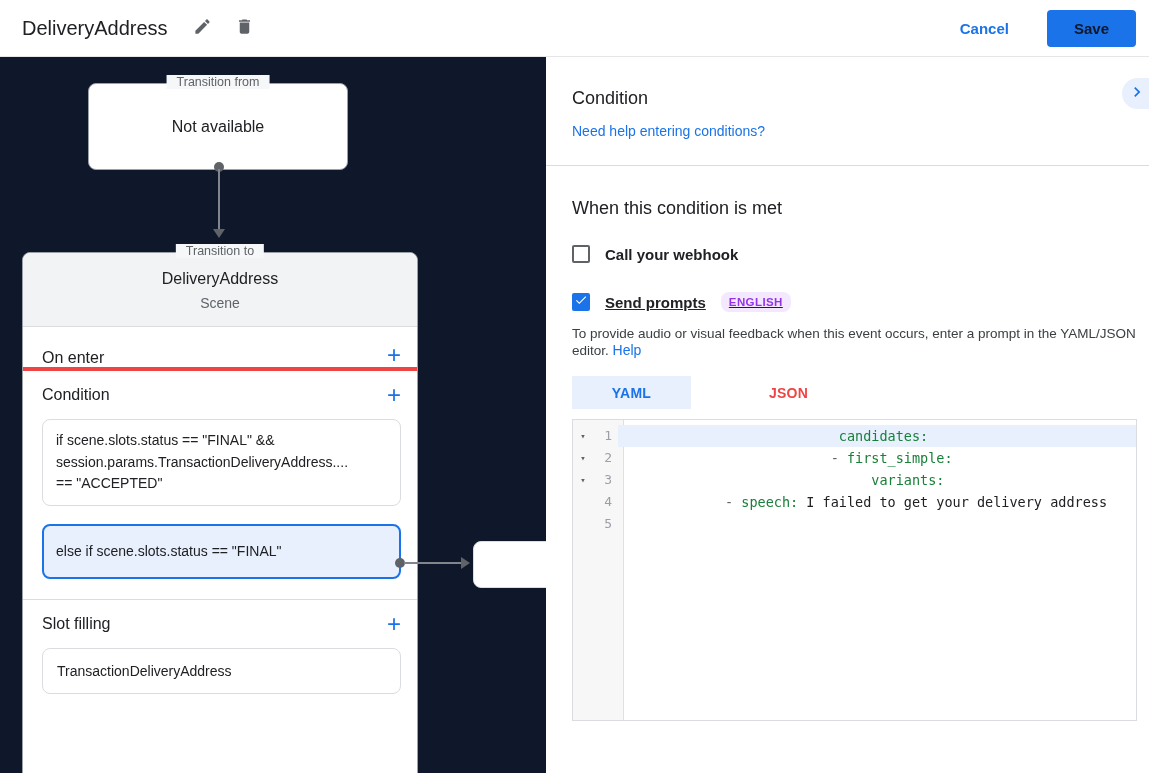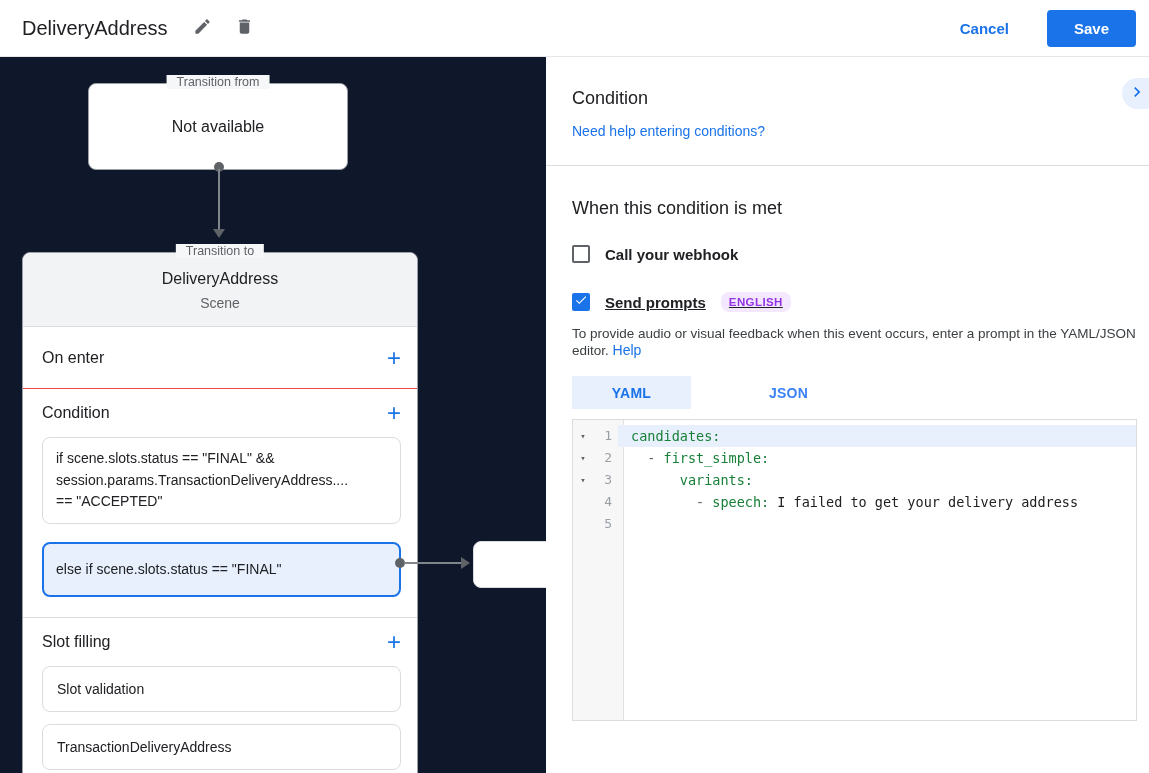--- a/index.html
+++ b/index.html
@@ -10,21 +10,21 @@
   
   .topbar { height:57px; flex:0 0 57px; display:flex; align-items:center;
     padding:0 13px 0 22px; border-bottom:1px solid #e4e6e8; background:#fff; }
   .topbar .title { font-size:20px; color:#202124; margin-right:22px; }
   .icon-btn { width:26px; height:26px; margin-right:16px; border:none; background:none;
     display:flex; align-items:center; justify-content:center; cursor:pointer; }
   .icon-btn svg { fill:#5f6368; }
   .topbar .spacer { flex:1; }
   .cancel-btn { color:#1a73e8; font-size:15px; font-weight:bold; background:none; border:none;
     margin-right:38px; cursor:pointer; font-family:"Liberation Sans", sans-serif; }
-  .save-btn { background:#1a73e8; color:#ffffff; font-size:15px; font-weight:bold; border:none;
+  .save-btn { background:#1a73e8; color:#0f172a; font-size:15px; font-weight:bold; border:none;
     border-radius:4px; padding:10px 27px; cursor:pointer; font-family:"Liberation Sans", sans-serif; }
 
   
   .body { flex:1; display:flex; min-height:0; }
 
   
   .diagram { width:546px; flex:0 0 546px; position:relative; background:#0f172a; overflow:hidden; }
   .legend { position:absolute; top:-9px; left:50%; transform:translateX(-50%);
     font-size:12.5px; color:#5f6368; background:#f6f7f8; padding:0 10px; white-space:nowrap; }
   .tfrom-box { position:absolute; left:88px; top:26px; width:260px; height:87px;
@@ -40,22 +40,22 @@
     border-top:6px solid transparent; border-bottom:6px solid transparent; border-left:9px solid #5f6368; }
   .target-box { position:absolute; left:473px; top:484px; width:90px; height:47px;
     background:#fff; border:1px solid #dadce0; border-radius:8px; }
 
   .scene-card { position:absolute; left:22px; top:195px; width:396px; height:620px;
     background:#fff; border:1px solid #9aa0a6; border-radius:8px; }
   .card-header { background:#f1f3f4; border-bottom:1px solid #dadce0; border-radius:8px 8px 0 0;
     text-align:center; padding:17px 0 15px; }
   .card-header .scene-title { font-size:16px; color:#202124; }
   .card-header .scene-subtitle { font-size:14px; color:#5f6368; margin-top:7px; }
-  .card-row { display:flex; justify-content:space-between; align-items:center;
-    height:62px; padding:0 16px 0 19px; border-bottom:1px solid #ef4444; }
+  .card-row { display:flex; justify-content:space-between; align-items:flex-end;
+    height:44px; padding:0 16px 0 19px; border-bottom:4px solid #ef4444; }
   .row-label { font-size:16px; color:#202124; }
   .plus { color:#1a73e8; font-size:24px; font-weight:300; background:none; border:none;
     cursor:pointer; line-height:1; font-family:"Liberation Sans", sans-serif; }
   .card-section { padding:0 16px 20px 19px; border-bottom:1px solid #dadce0; }
   .card-section.last { border-bottom:none; }
   .section-head { display:flex; justify-content:space-between; align-items:center; height:48px; }
   .cond-box { border:1px solid #dadce0; border-radius:8px; background:#fff; padding:10px 13px;
     font-size:14px; line-height:21.5px; color:#202124; white-space:pre-line; margin-bottom:18px; cursor:pointer; }
   .cond-box.selected { background:#e8f0fe; border:2px solid #1a73e8; padding:15px 12px;
     margin-bottom:0; white-space:normal; }
@@ -84,32 +84,32 @@
     margin-right:15px; cursor:pointer; display:flex; align-items:center; justify-content:center; background:#fff; }
   .cbox.checked { background:#1a73e8; border-color:#1a73e8; }
   .check-label { font-size:15px; font-weight:bold; color:#202124; }
   .lang-badge { margin-left:15px; background:#f3e8fd; color:#9334e6; font-size:11.5px;
     font-weight:bold; letter-spacing:0.4px; padding:4px 8px; border-radius:8px; }
   .para { margin-top:13px; font-size:13.5px; line-height:17px; color:#3c4043; max-width:568px; }
   .tabs { margin-top:17px; display:flex;gap:38px; }
   .tab { width:119px; height:33px; display:flex; align-items:center; justify-content:center;
     font-size:14px; font-weight:bold; letter-spacing:0.25px; cursor:pointer; }
   .tab.active { background:#e8f0fe; color:#1a73e8; }
-  .tab.inactive { color:#3b82f6; }
+  .tab.inactive { color:#ef4444; }
 
   .editor { margin-top:10px; position:relative; height:302px; border:1px solid #dadce0;
     background:#fff; overflow:hidden; }
   .editor::before { content:""; position:absolute; left:0; top:0; bottom:0; width:50px;
     background:#f7f7f7; border-right:1px solid #e0e0e0; }
   .cm-lines { position:relative; padding-top:5px; }
   .cm-row { display:flex; height:22px; line-height:22px;
     font-family:"DejaVu Sans Mono", monospace; font-size:13.5px; }
   .cm-fold { width:20px; flex:0 0 20px; text-align:center; color:#5f6368; font-size:9px; cursor:pointer; }
   .cm-num { width:25px; flex:0 0 25px; text-align:right; padding-right:6px; color:#9aa0a6; font-size:13px; }
-  .cm-code { flex:1; padding-left:13px; white-space:pre; color:#202124; cursor:text; }
+  .cm-code { flex:1; padding-left:13px; white-space:pre; color:#202124; cursor:text;text-align:center; }
   .cm-code.cm-active { background:#e8f0fe; }
   .tok-key { color:#188038; }
   .tok-dash { color:#5f6368; }
   .tok-plain { color:#202124; }
 </style>
 </head>
 <body>
 
 <div class="app">
 
@@ -168,21 +168,20 @@
 session.params.TransactionDeliveryAddress....
 == "ACCEPTED"</div>
           <div class="cond-box selected">else if scene.slots.status == "FINAL"</div>
         </div>
 
         <div class="card-section last">
           <div class="section-head">
             <span class="row-label">Slot filling</span>
             <button class="plus">+</button>
           </div>
-          <div class="slot-box">Slot validation</div>
           <div class="slot-box">TransactionDeliveryAddress</div>
         </div>
       </div>
 
       <div class="dot" style="left:395px; top:501px;"></div>
       <div class="hline"></div>
       <div class="arrow-right"></div>
       <div class="target-box"></div>
     </div>
 

